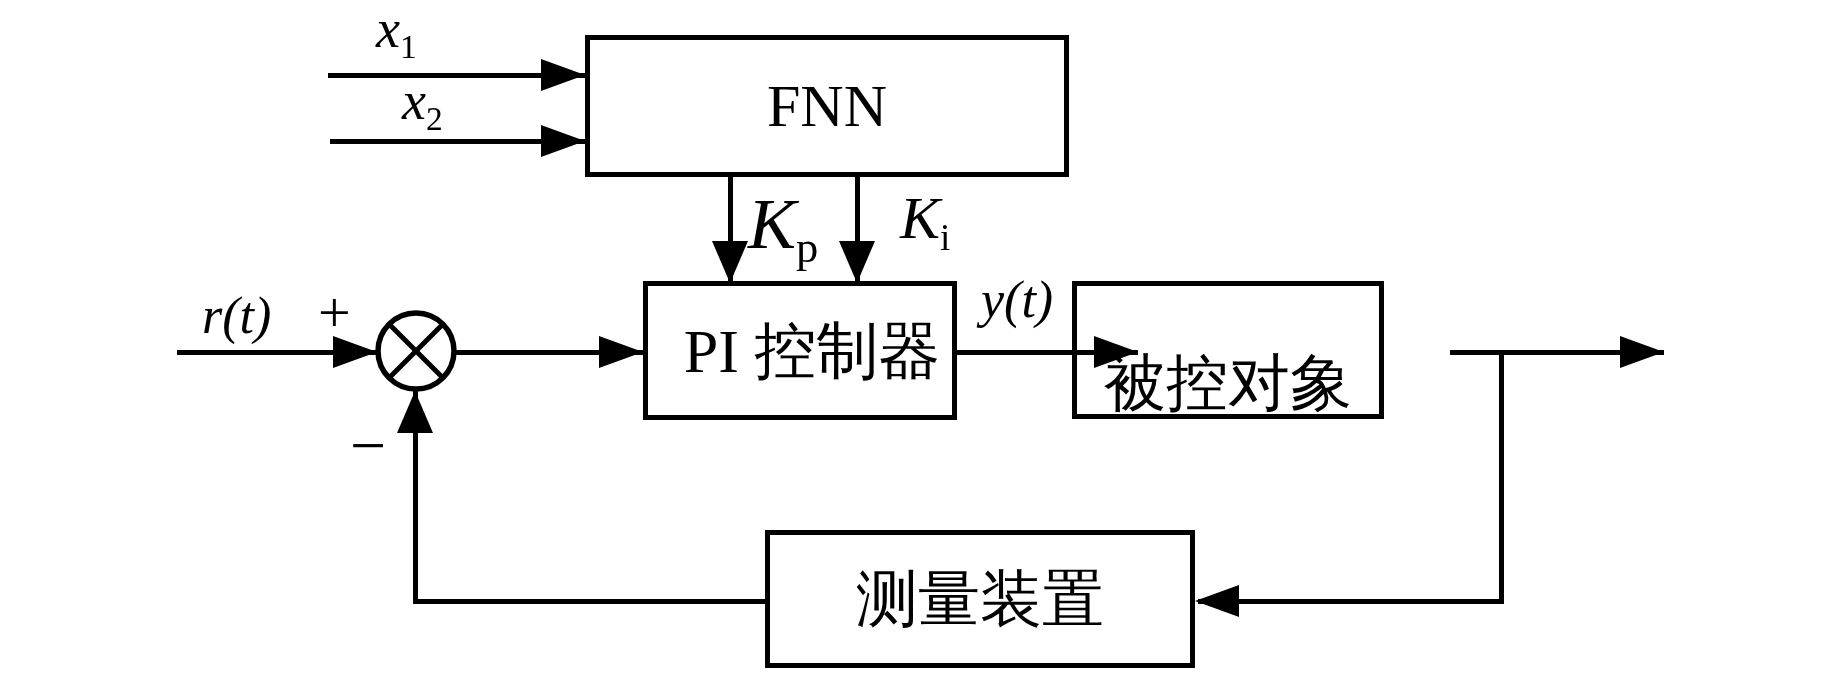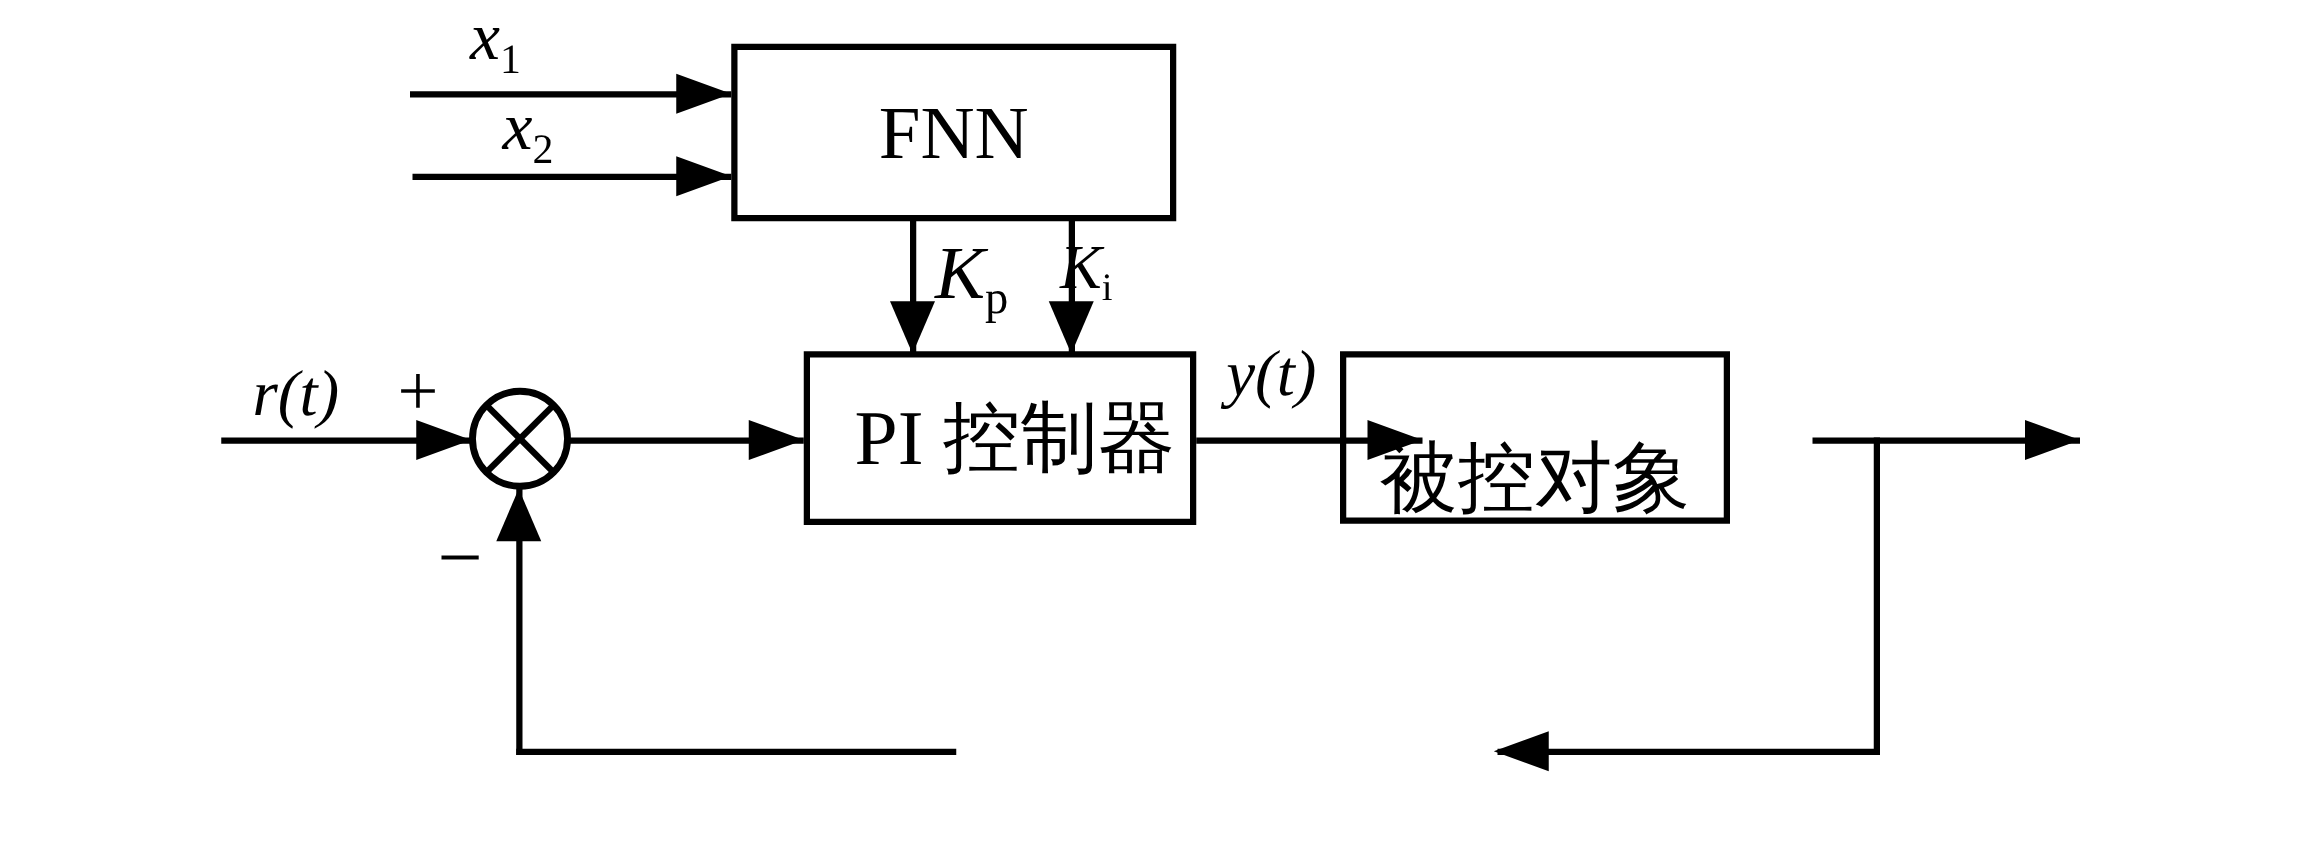--- a/index.html
+++ b/index.html
@@ -55,32 +55,35 @@
     position:relative;
     top:0.32em;
   }
   .junction-svg{position:absolute;}
 </style>
 </head>
 <body>
 
 <div class="canvas">
 
-  <div class="box" style="left:585px;top:35px;width:356px;height:142px;">
+  <div class="box" style="left:585px;top:35px;width:484px;height:142px;">
     <span class="box-label" style="font-size:60px;">FNN</span>
   </div>
 
   <div class="box" style="left:643px;top:281px;width:314px;height:139px;">
     <span class="box-label" style="font-size:62px;margin-left:24px;">PI 控制器</span>
   </div>
 
   <div class="box" style="left:1072px;top:281px;width:312px;height:138px;align-items:flex-end;">
     <span class="box-label" style="font-size:62px;">被控对象</span>
   </div>
 
+  <div class="box" style="left:765px;top:530px;width:430px;height:138px;">
+    <span class="box-label" style="font-size:62px;">测量装置</span>
+  </div>
 
   <svg class="junction-svg" style="left:374px;top:309px;" width="84" height="84" viewBox="0 0 84 84">
     <circle cx="42" cy="42" r="38" fill="#ffffff" stroke="#000000" stroke-width="5.5"></circle>
     <line x1="15" y1="15" x2="69" y2="69" stroke="#000000" stroke-width="5"></line>
     <line x1="69" y1="15" x2="15" y2="69" stroke="#000000" stroke-width="5"></line>
   </svg>
 
   <div class="hline" style="left:328px;top:73px;width:257px;"></div>
   <div class="hline" style="left:330px;top:139px;width:255px;"></div>
   <div class="vline" style="left:728px;top:175px;height:108px;"></div>
@@ -102,23 +105,23 @@
   <div class="ah ah-right" style="left:599px;top:336px;"></div>
   <div class="ah ah-right" style="left:1094px;top:336px;"></div>
   <div class="ah ah-right" style="left:1620px;top:336px;"></div>
   <div class="ah ah-left" style="left:1195px;top:585px;"></div>
   <div class="ah ah-up" style="left:397px;top:391px;"></div>
 
   <span class="math" style="left:376px;top:2px;font-size:54px;"><span>x</span><span class="subscript">1</span></span>
 
   <span class="math" style="left:402px;top:74px;font-size:54px;"><span>x</span><span class="subscript">2</span></span>
 
-  <span class="math" style="left:748px;top:188px;font-size:60px;"><span>K</span><span class="subscript">p</span></span>
+  <span class="math" style="left:748px;top:188px;font-size:72px;"><span>K</span><span class="subscript">p</span></span>
 
-  <span class="math" style="left:848px;top:188px;font-size:50px;"><span>K</span><span class="subscript">i</span></span>
+  <span class="math" style="left:900px;top:188px;font-size:60px;"><span>K</span><span class="subscript">i</span></span>
 
   <span class="math" style="left:202px;top:290px;font-size:52px;">r(t)</span>
 
   <span class="sign" style="left:318px;top:284px;font-size:58px;">+</span>
 
 
   <span class="math" style="left:981px;top:274px;font-size:52px;">y(t)</span>
 
   <span class="sign" style="left:350px;top:414px;font-size:64px;">−</span>
 

